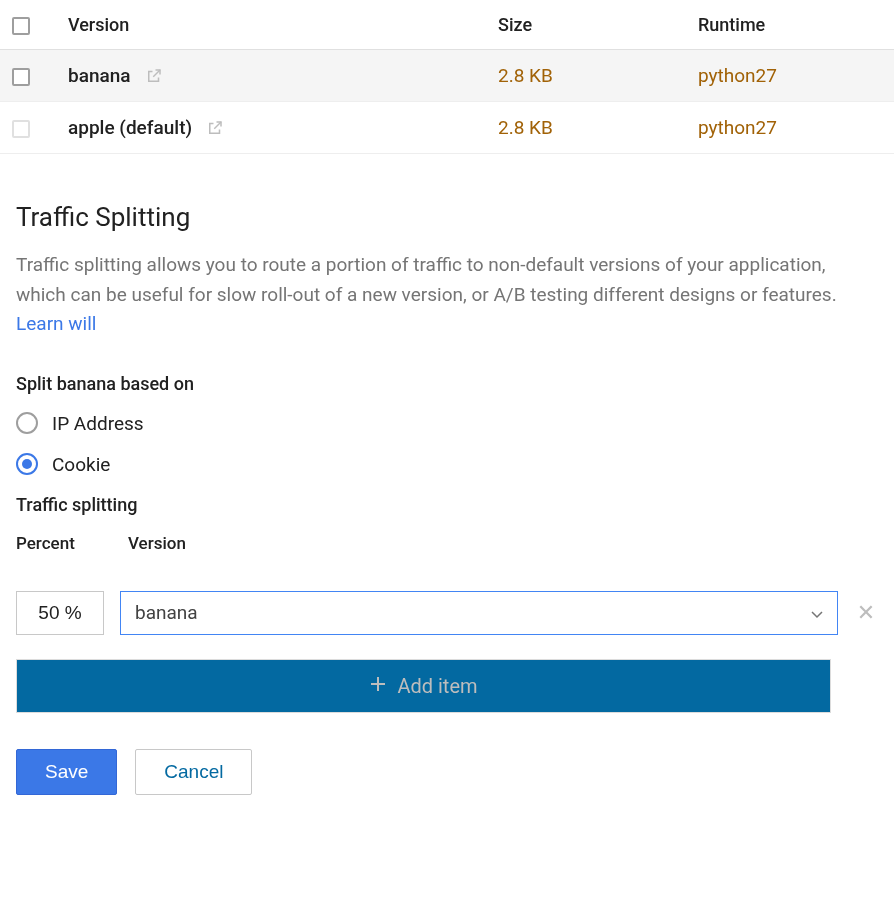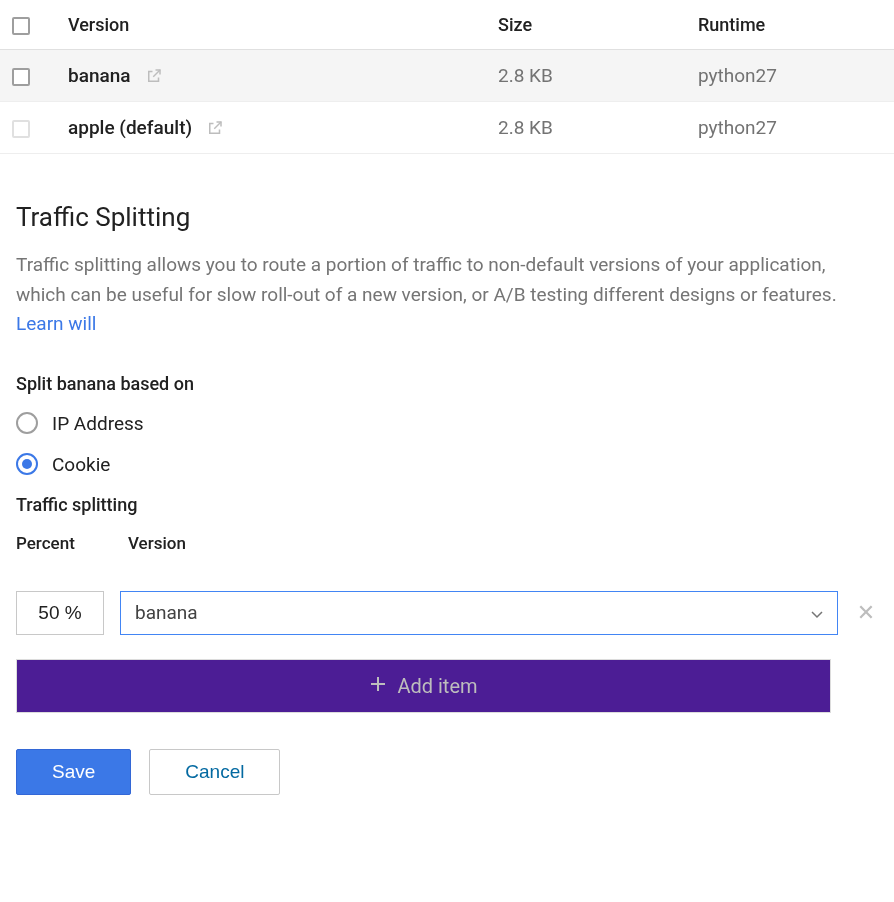--- a/index.html
+++ b/index.html
@@ -19,21 +19,21 @@
       border-bottom: 1px solid #e0e0e0;
     }
     .tbl tbody tr { border-bottom: 1px solid #eee; }
     .tbl tbody tr.selected { background: #f5f5f5; }
     .tbl .col-check { width: 56px; }
     .tbl .col-version { width: 430px; }
     .tbl .col-size { width: 200px; }
     .tbl .col-runtime { }
     .cell-version { display: flex; align-items: center; gap: 14px; }
     .cell-version .name { font-weight: 500; font-size: 19px; color: #212121; }
-    .cell-muted { color: #737373; font-size: 19px; }
+    .cell-muted { color: #a16207; font-size: 19px; }
 
     .checkbox {
       width: 18px; height: 18px;
       border: 2px solid #9e9e9e;
       border-radius: 2px;
       background: #fff;
       display: inline-block;
       vertical-align: middle;
     }
     .checkbox.faded { border-color: #e0e0e0; }
@@ -109,36 +109,36 @@
     .remove-x { color: #bdbdbd; font-size: 22px; width: 24px; text-align: center; cursor: pointer; }
 
     .add-item {
       width: 815px;
       height: 54px;
       border: 1px solid #dcdcdc;
       display: flex; align-items: center; justify-content: center;
       gap: 10px;
       color: #bdbdbd;
       font-size: 20px;
-      background: #4c1d95;
+      background: #0369a1;
       cursor: pointer;
       margin-bottom: 36px;
     }
 
     .remaining-note {
       font-size: 19px;
       color: #757575;
       margin-bottom: 44px;
     }
 
     
     .actions { display: flex; gap: 18px; }
     .btn {
       height: 46px;
-      padding: 0 35px;
+      padding: 0 28px;
       font-size: 19px;
       border-radius: 2px;
       cursor: pointer;
       border: 1px solid transparent;
       display: inline-flex; align-items: center; justify-content: center;
     }
     .btn-primary { background: #3b78e7; color: #fff; border-color: #3367d6; }
     .btn-secondary { background: #fff; color: #0369a1; border: 1px solid #c8c8c8; }
   </style>
 </head>

